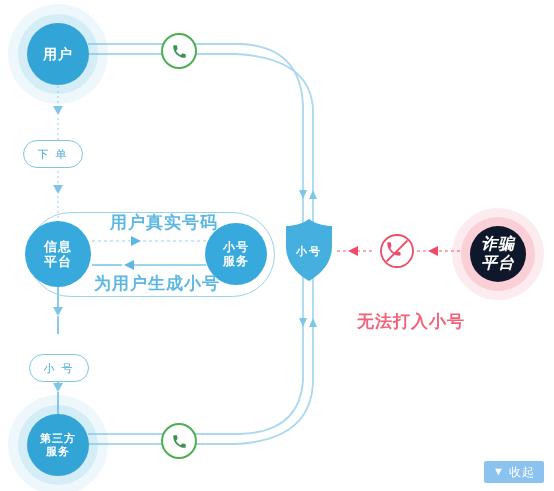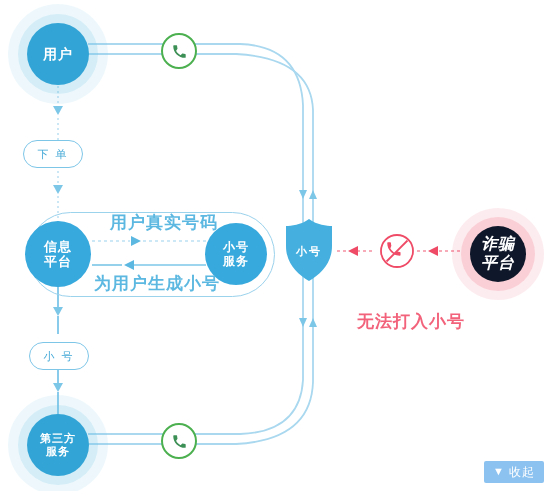--- a/index.html
+++ b/index.html
@@ -232,21 +232,21 @@
   </div>
 
   <div class="solid-circle" style="left:205px;top:223px;width:62px;height:62px;font-size:12px;">
     <span>小号</span>
     <span>服务</span>
   </div>
 
   <div class="edge-label" style="left:104px;top:211px;width:120px;">用户真实号码</div>
   <div class="edge-label" style="left:92px;top:272px;width:130px;">为用户生成小号</div>
 
-  <div class="pill" style="left:29px;top:342px;width:58px;height:26px;align-items:center;">
+  <div class="pill" style="left:29px;top:354px;width:58px;height:26px;align-items:center;">
     <span>小 号</span>
   </div>
 
   <div class="glow-wrap" style="left:8px;top:395px;width:100px;height:100px;">
     <div class="glow-ring" style="width:100px;height:100px;background:rgba(120,200,235,0.13);"></div>
     <div class="glow-ring" style="width:80px;height:80px;background:rgba(110,195,232,0.20);"></div>
     <div class="glow-core" style="width:62px;height:62px;background:#32a5d6;font-size:11px;">
       <span>第三方</span>
       <span>服务</span>
     </div>

